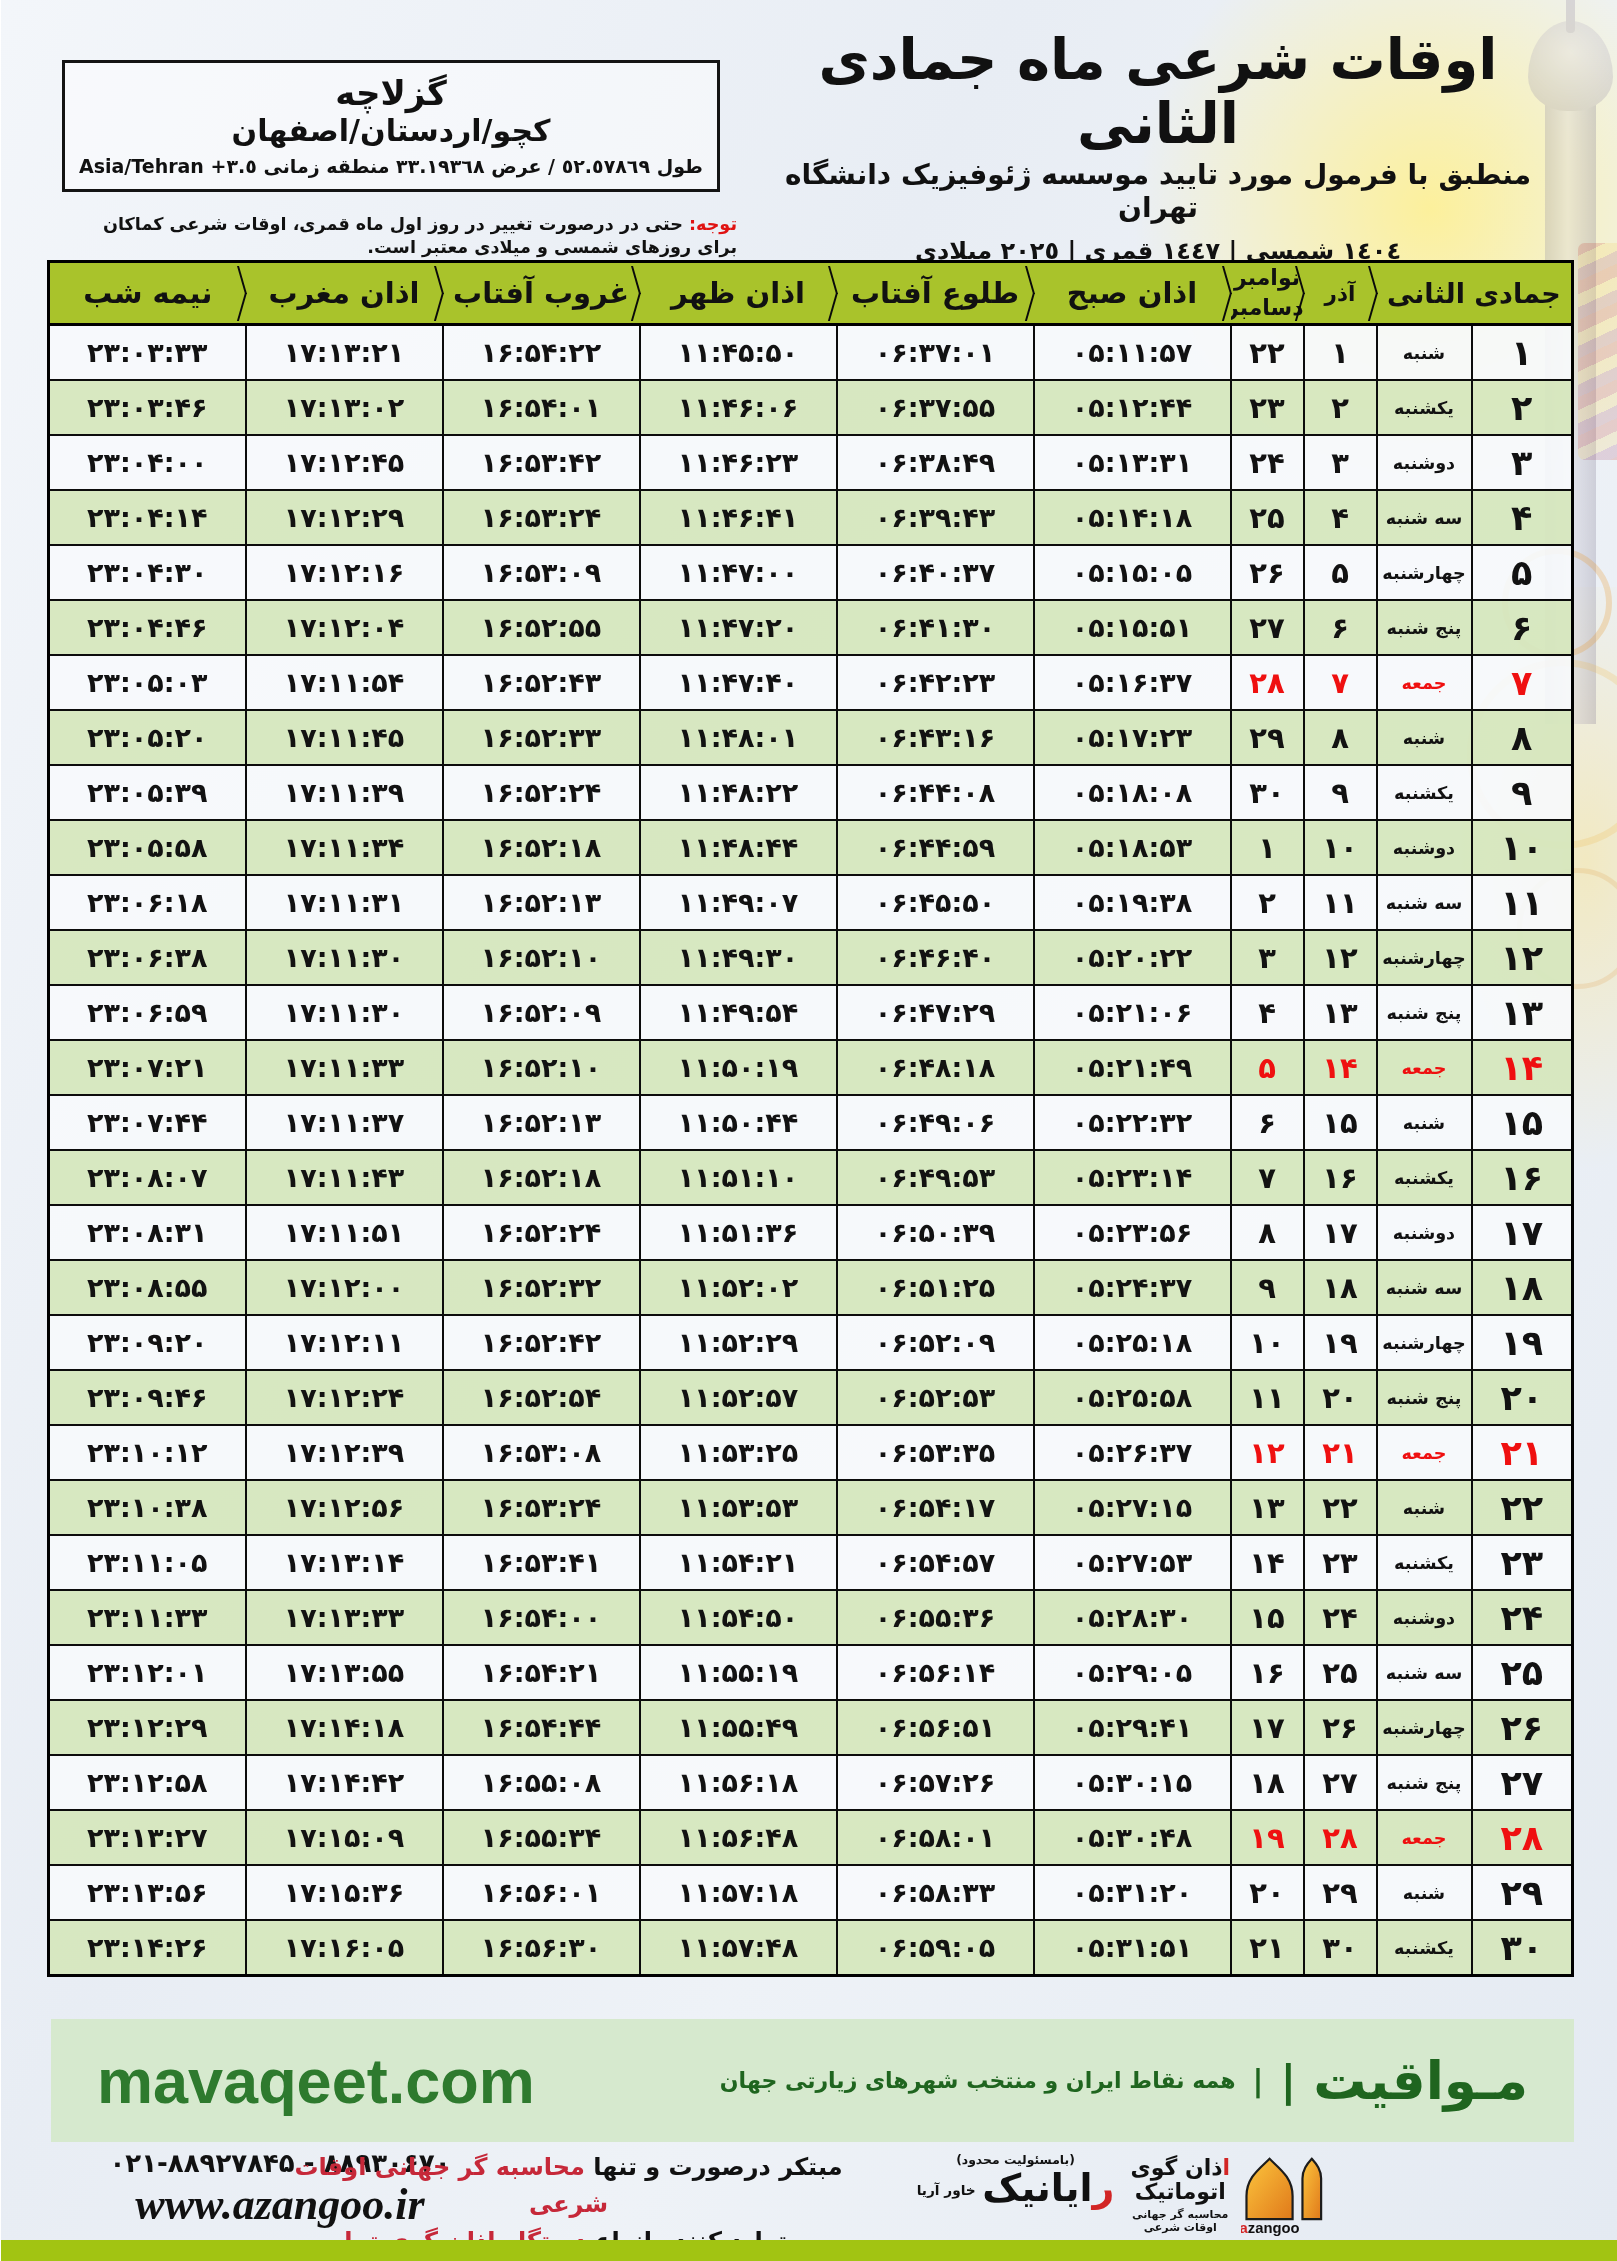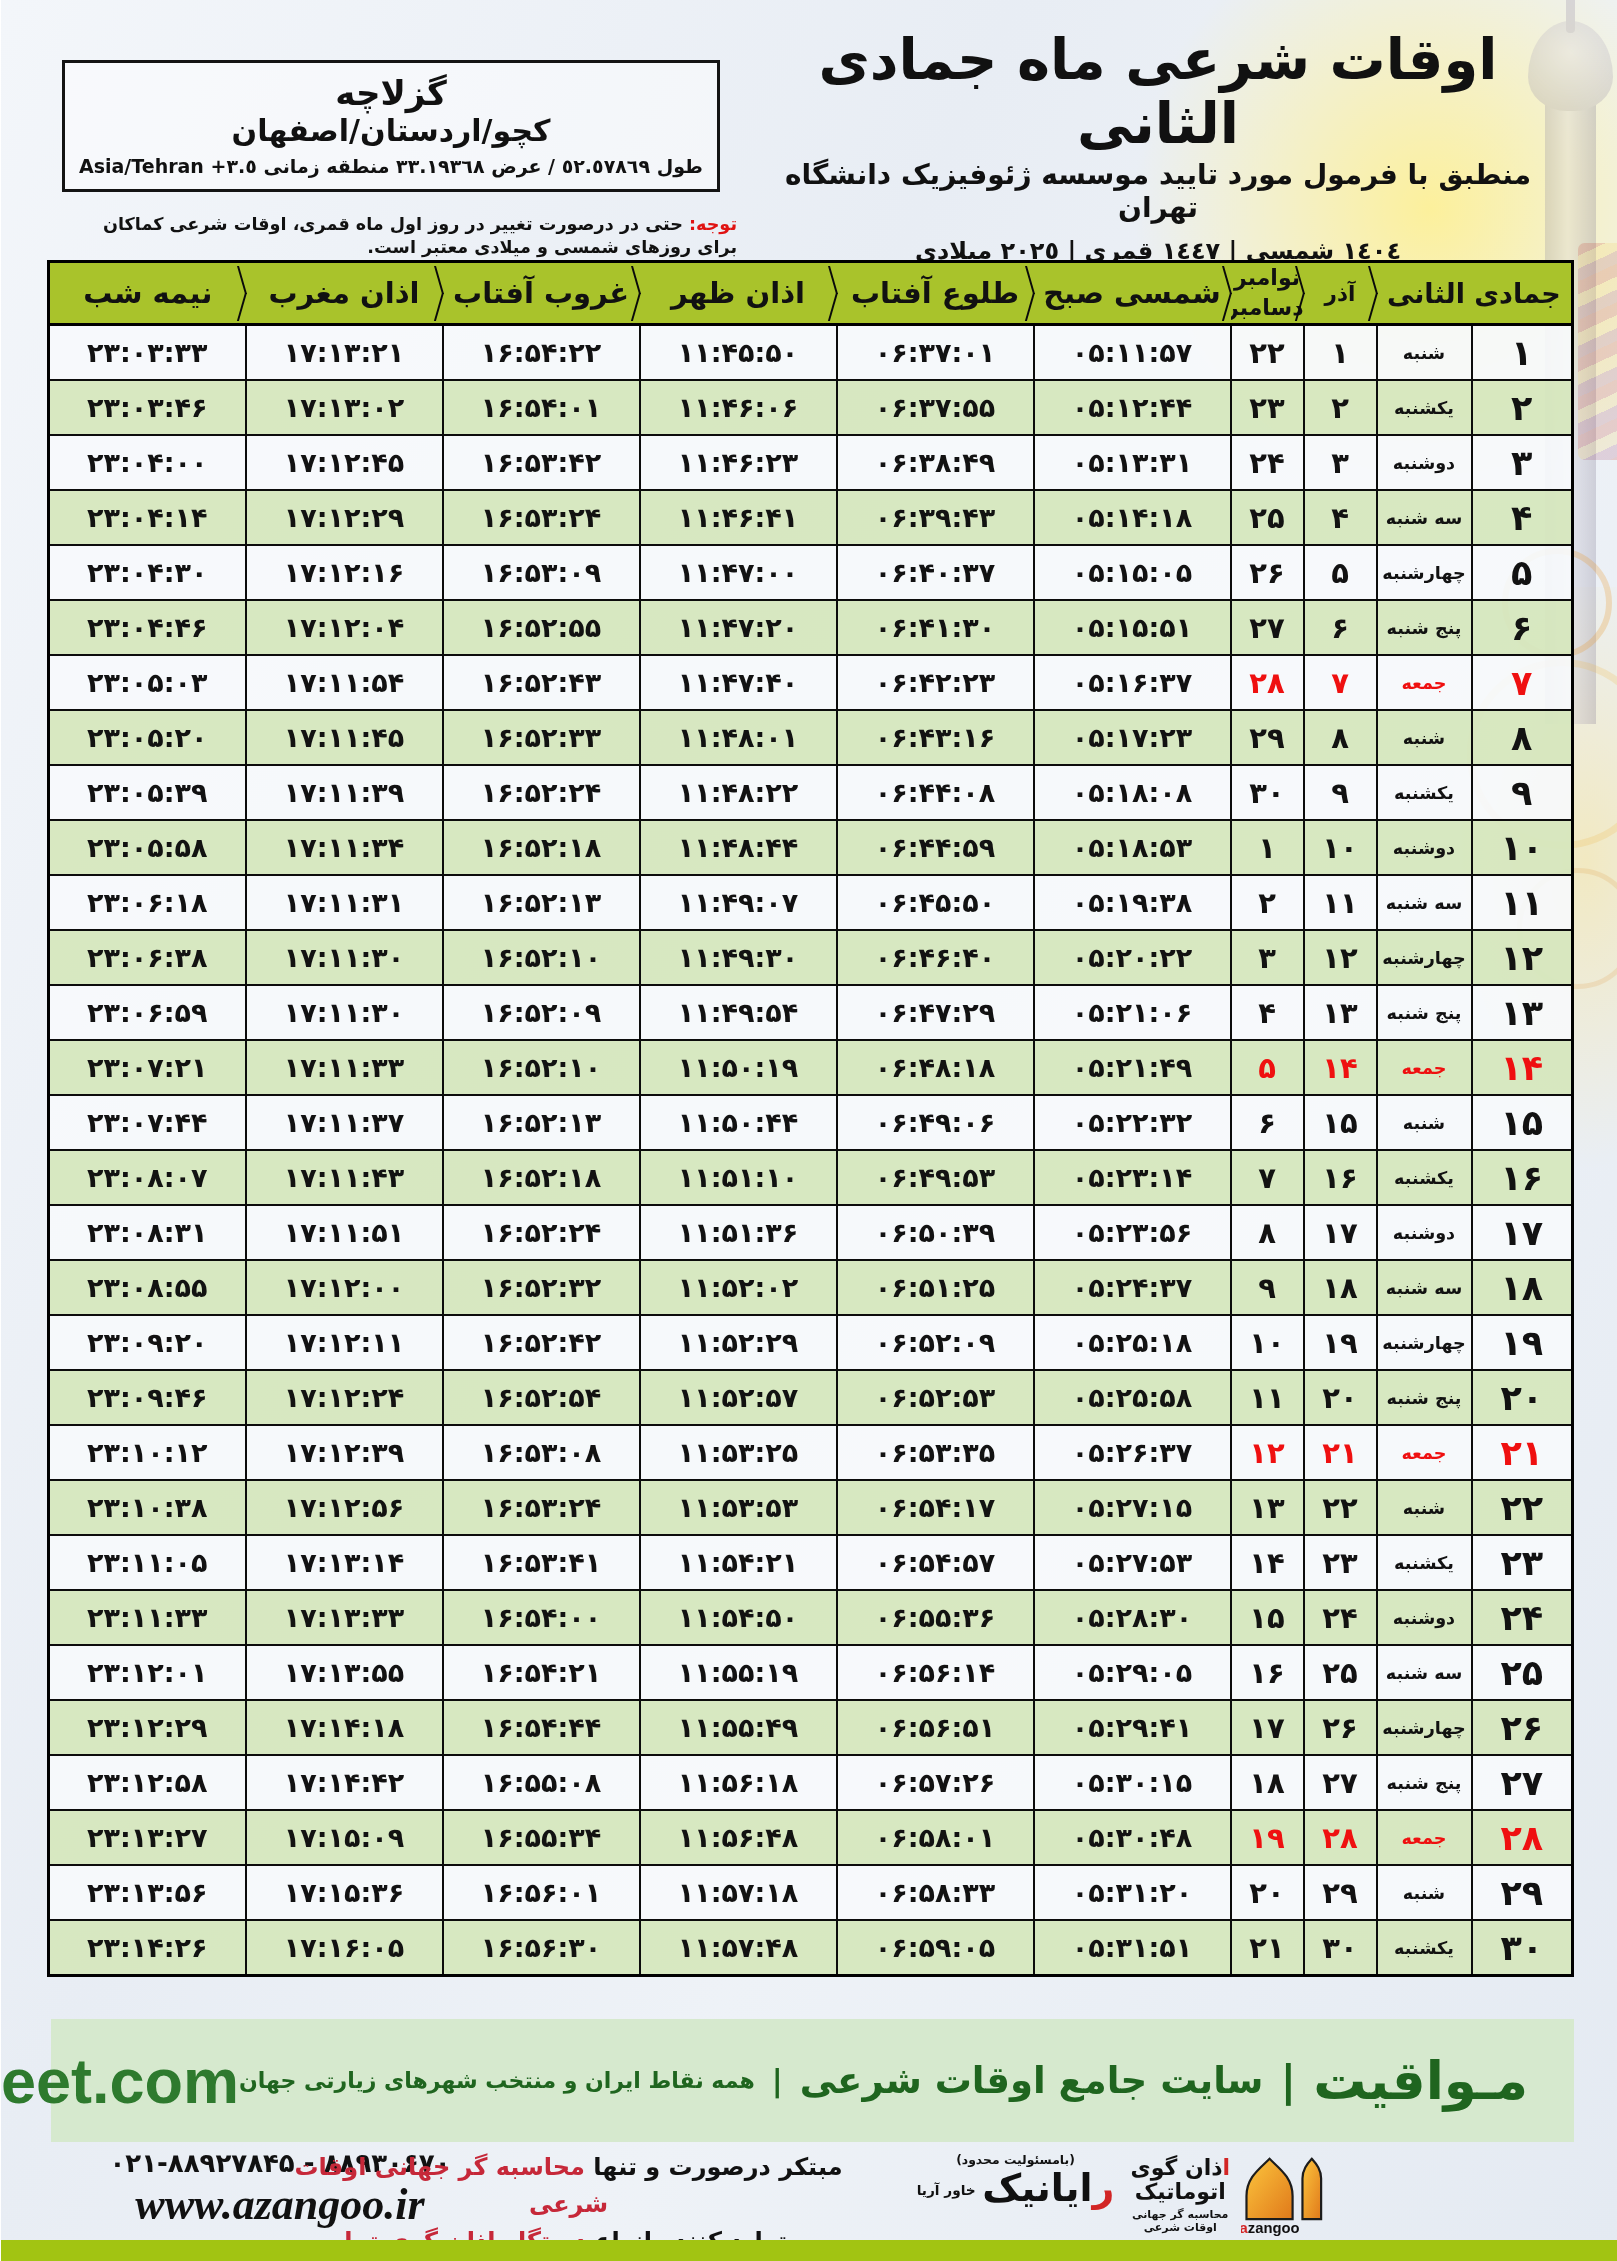--- a/index.html
+++ b/index.html
@@ -142,21 +142,21 @@
         <col class="c-t">
     </colgroup>
     <thead>
       <tr>
         <th colspan="2" class="h-jomadi">جمادی الثانی</th>
         <th class="h-azar hsep">آذر</th>
         <th class="h-novdec hsep">
           <div>نوامبر</div>
           <div>دسامبر</div>
         </th>
-        <th class="h-time hsep">شمسی صبح</th>
+        <th class="h-time hsep">اذان صبح</th>
         <th class="h-time hsep">طلوع آفتاب</th>
         <th class="h-time hsep">اذان ظهر</th>
         <th class="h-time hsep">غروب آفتاب</th>
         <th class="h-time hsep">اذان مغرب</th>
         <th class="h-time hsep">نیمه شب</th>
       </tr>
     </thead>
     <tbody id="times-tbody">
         <tr>
           <td class="col-d">۱</td>
@@ -519,21 +519,20 @@
           <td class="col-nime">۲۳:۱۴:۲۶</td>
         </tr>
       </tbody>
   </table>
 </div>
 
 <div class="layer mavaqeet-bar">
   <div class="mv-fa">
     <span class="mv-brand">مـواقیت</span>
     <span class="mv-sep">|</span>
-    <span class="mv-site">سایت جامع اوقات شرعی</span>
     <span class="mv-sep2">|</span>
     <span class="mv-cov">همه نقاط ایران و منتخب شهرهای زیارتی جهان</span>
   </div>
   <div class="mv-domain">mavaqeet.com</div>
 </div>
 
 <div class="layer bottom-area">
   <div class="phones-block">
     <div class="phones">۰۲۱-۸۸۹۲۷۸۴۵ - ۸۸۹۳۰۶۷۰</div>
     <div class="website">www.azangoo.ir</div>

